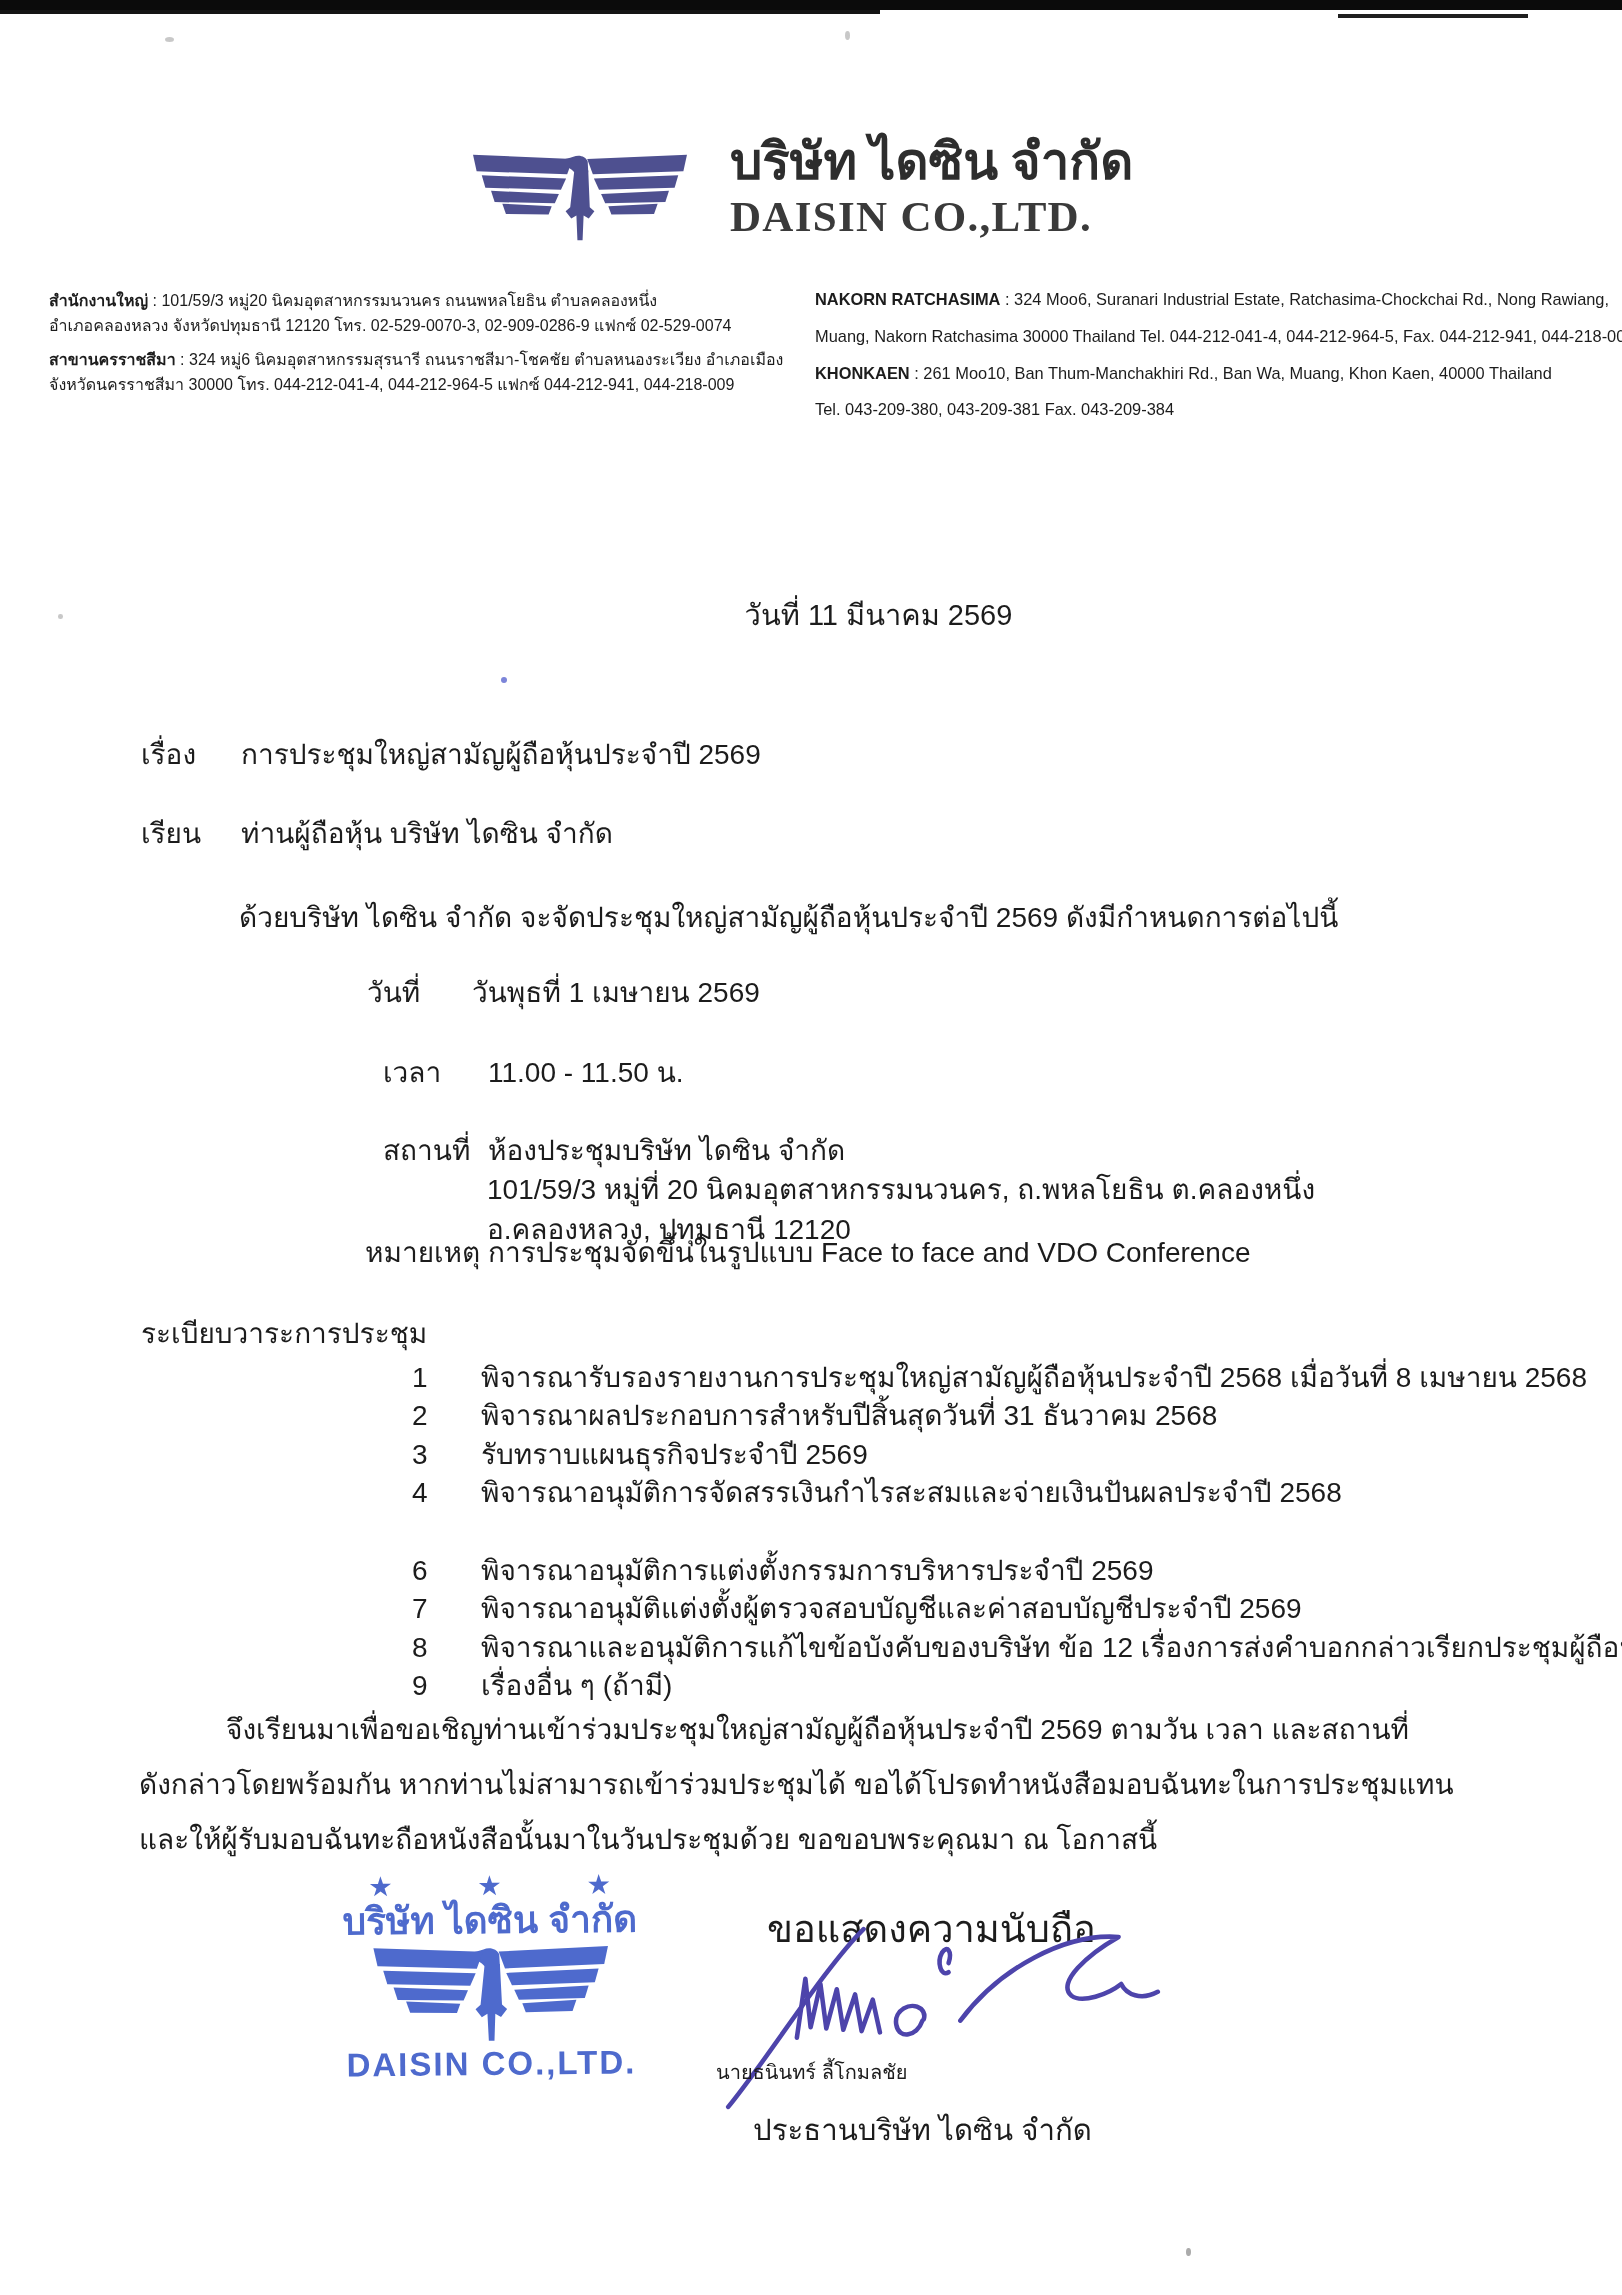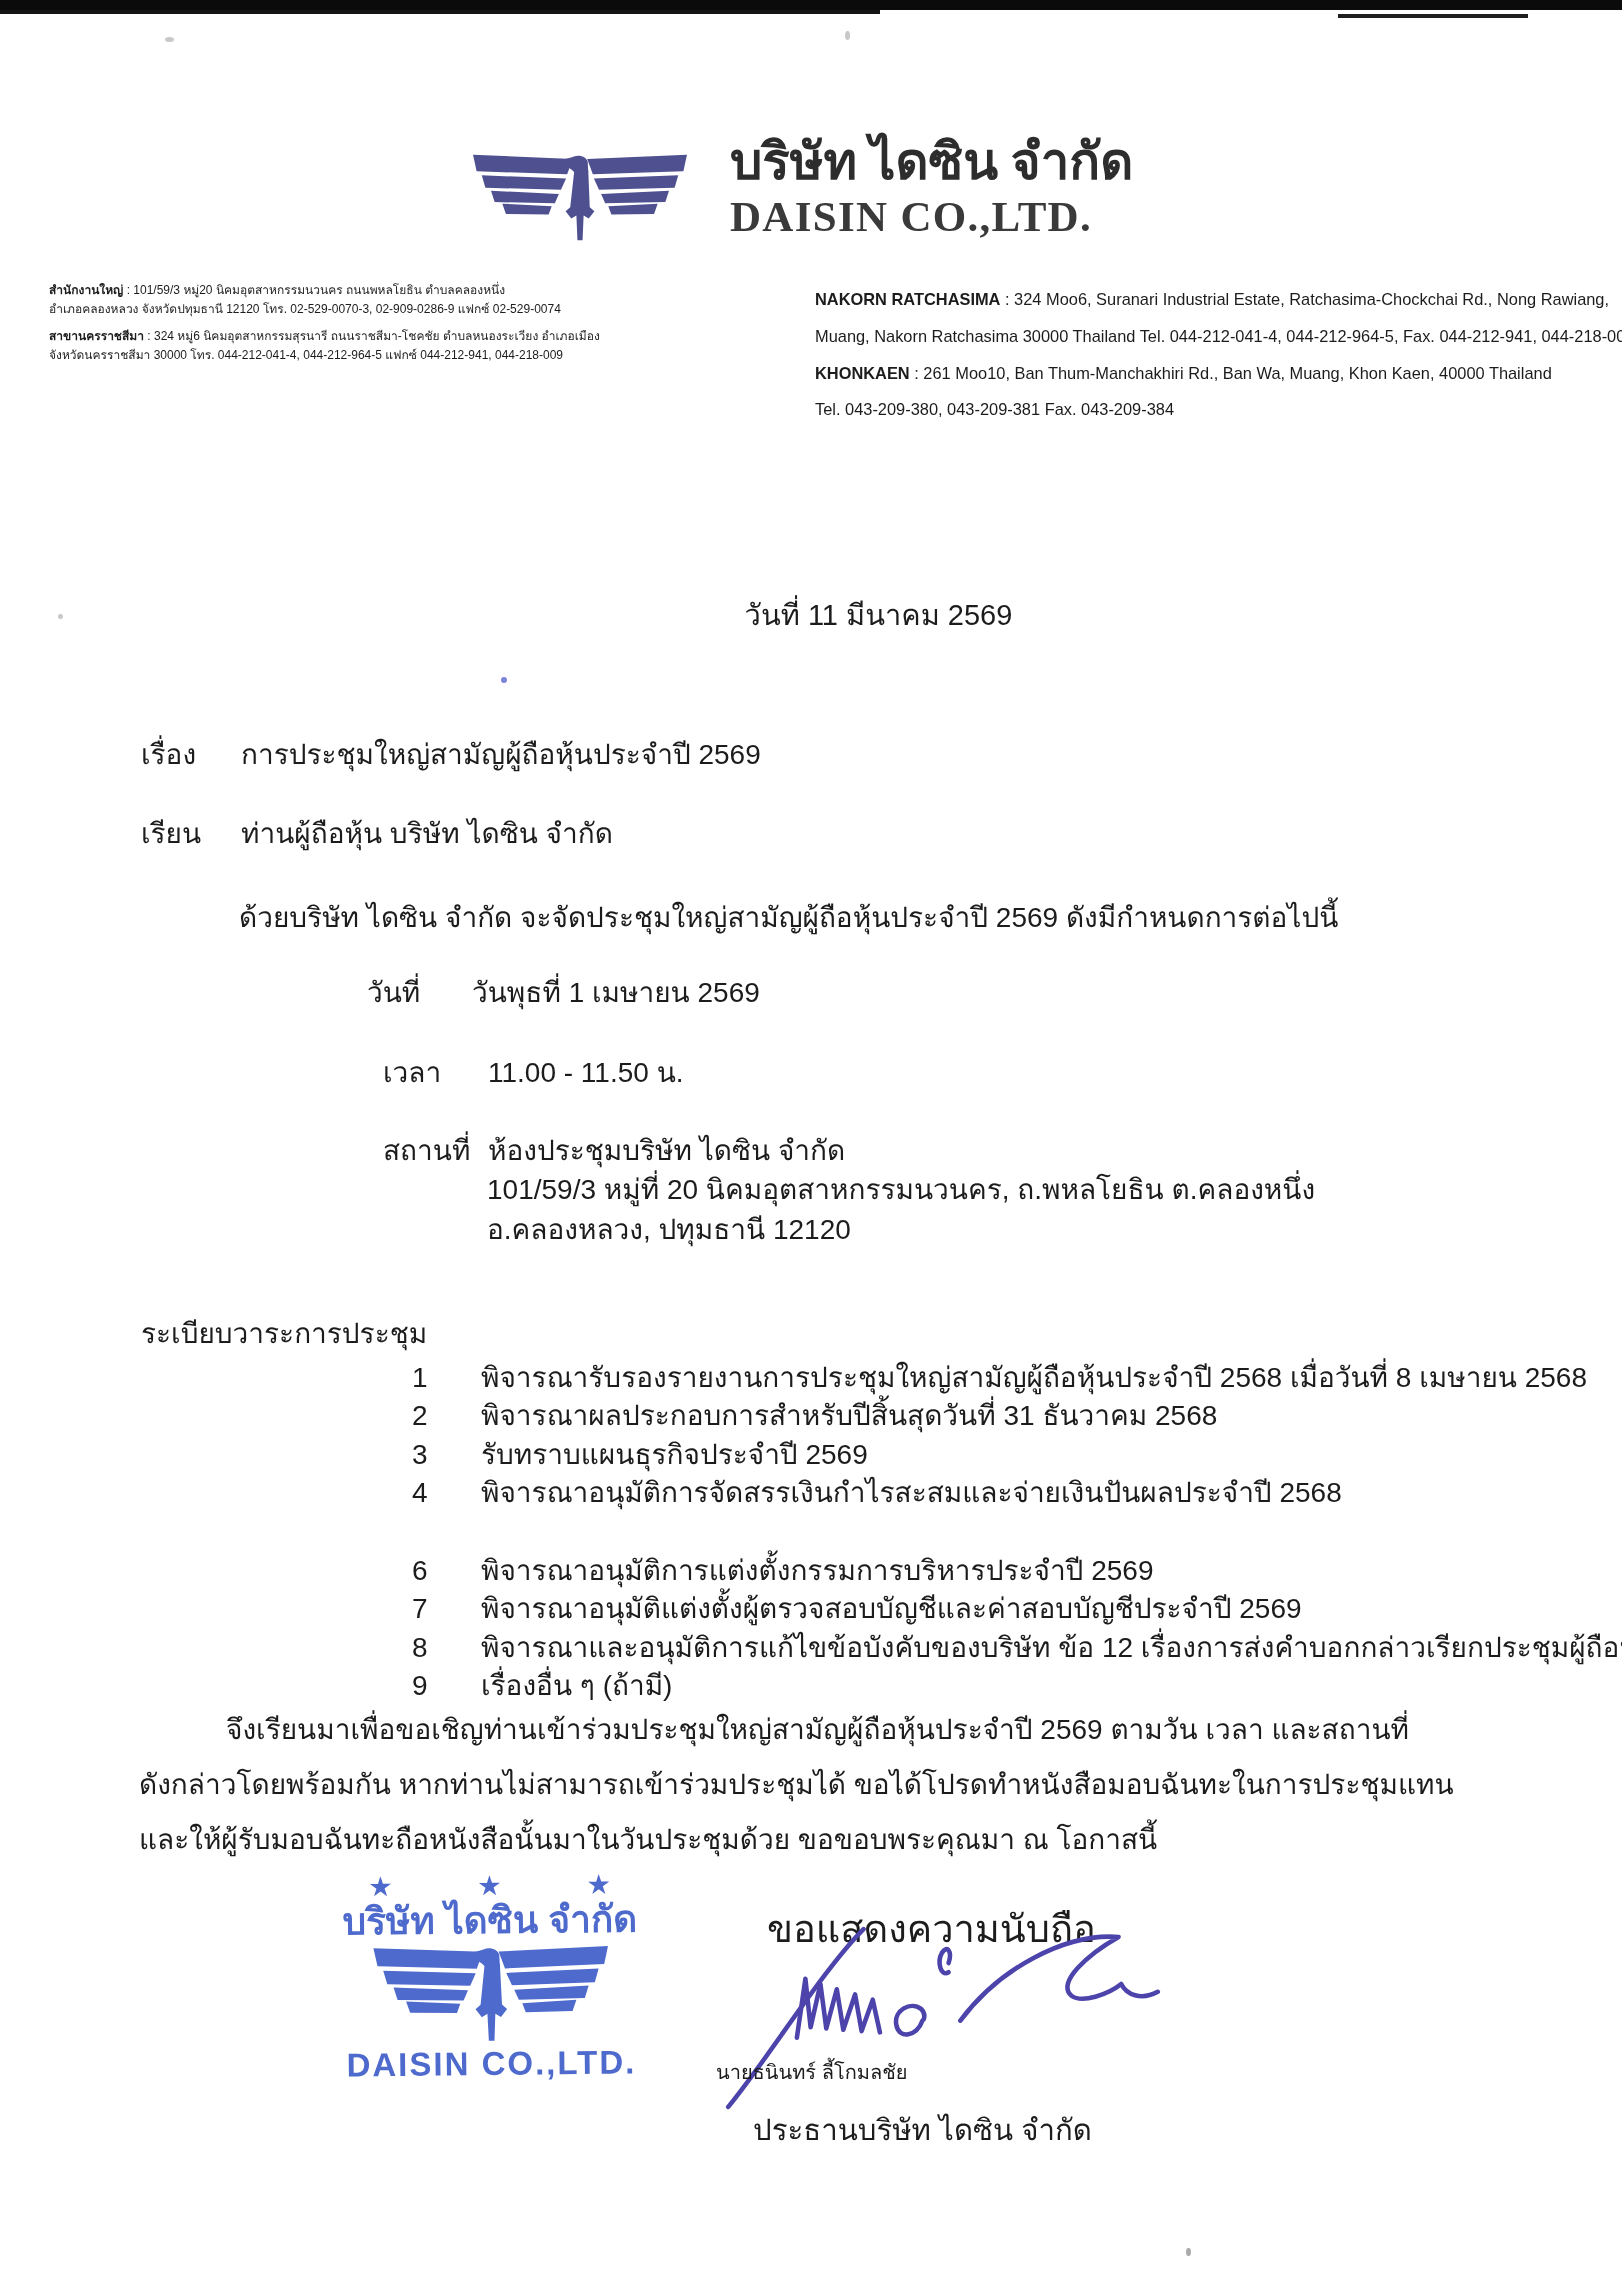--- a/index.html
+++ b/index.html
@@ -18,21 +18,21 @@
   
   .header { position:absolute; top:136px; left:472px; display:flex; align-items:flex-start; }
   .logo-svg { width:216px; height:90px; margin-top:17px; }
   .header-text { margin-left:42px; }
   .company-thai { font-family:"Liberation Serif", serif; font-weight:bold; font-size:51px; line-height:1.05; color:#2d2d2d; }
   .company-eng  { font-family:"Liberation Serif", serif; font-weight:bold; font-size:43px; letter-spacing:1.3px; color:#3a3a3a; margin-top:2.6px; }
 
   
   .addresses { position:absolute; top:281px; left:49px; display:flex; }
   .addr-col { }
-  .addr-col.thai { width:766px; font-size:12px; line-height:1.55; }
+  .addr-col.thai { width:766px; font-size:16px; line-height:1.55;margin-top:8px; }
   .addr-col.eng  { width:795px; font-size:16.4px; line-height:2.24; }
   .addr-entry { margin-bottom:9.2px; white-space:nowrap; }
   .addr-col.eng .addr-entry { margin-bottom:0; }
   .addr-label { font-weight:bold; }
 
   
   .abs { position:absolute; white-space:nowrap; }
   .date-line { top:592px; left:0; width:1623px; text-align:center; font-size:29px; transform:translateX(67px); }
   .fs { font-size:28px; }
   .subject-row { top:732px; left:141px; }
@@ -148,20 +148,21 @@
   </div>
   <div class="abs fs sched-2">
     <span class="sched-label">เวลา</span><span>11.00 - 11.50 น.</span>
   </div>
   <div class="abs fs sched-3">
     <span class="sched-label">สถานที่</span><span>ห้องประชุมบริษัท ไดซิน จำกัด</span>
   </div>
   <div class="abs fs venue-2">101/59/3 หมู่ที่ 20 นิคมอุตสาหกรรมนวนคร, ถ.พหลโยธิน ต.คลองหนึ่ง</div>
   <div class="abs fs venue-3">อ.คลองหลวง, ปทุมธานี 12120</div>
 
+  <div class="abs fs note">หมายเหตุ การประชุมจัดขึ้นในรูปแบบ Face to face and VDO Conference</div>
 
   <div class="abs fs agenda-title">ระเบียบวาระการประชุม</div>
 
   <div class="abs fs agenda-item" style="top:1355px">
     <span class="agenda-no">1</span><span>พิจารณารับรองรายงานการประชุมใหญ่สามัญผู้ถือหุ้นประจำปี 2568 เมื่อวันที่ 8 เมษายน 2568</span>
   </div>
   <div class="abs fs agenda-item" style="top:1393px">
     <span class="agenda-no">2</span><span>พิจารณาผลประกอบการสำหรับปีสิ้นสุดวันที่ 31 ธันวาคม 2568</span>
   </div>
   <div class="abs fs agenda-item" style="top:1432px">

